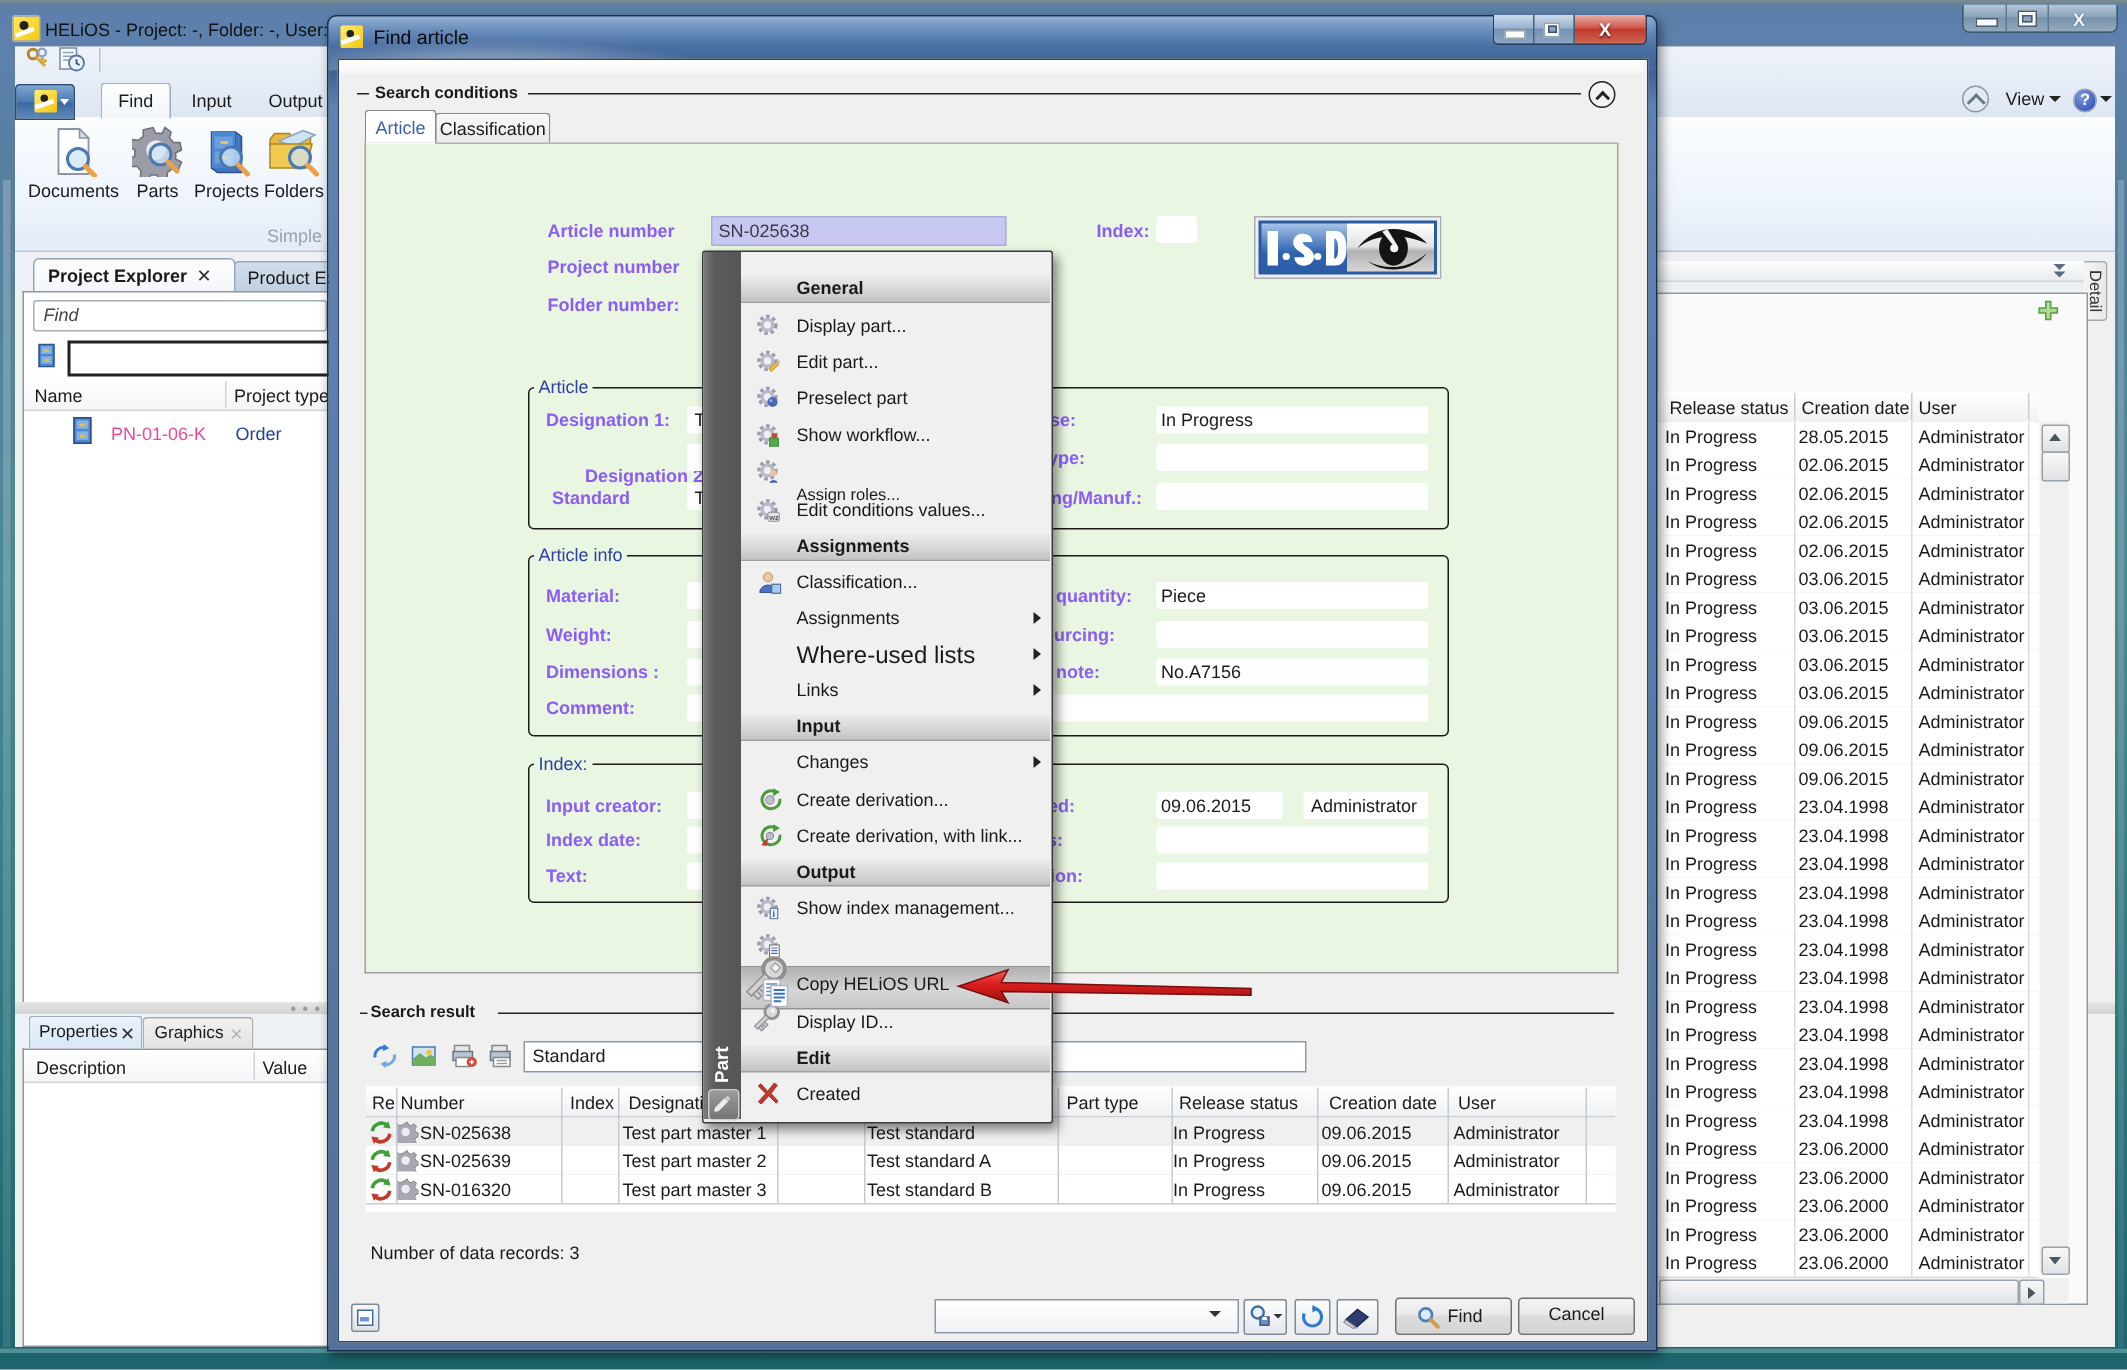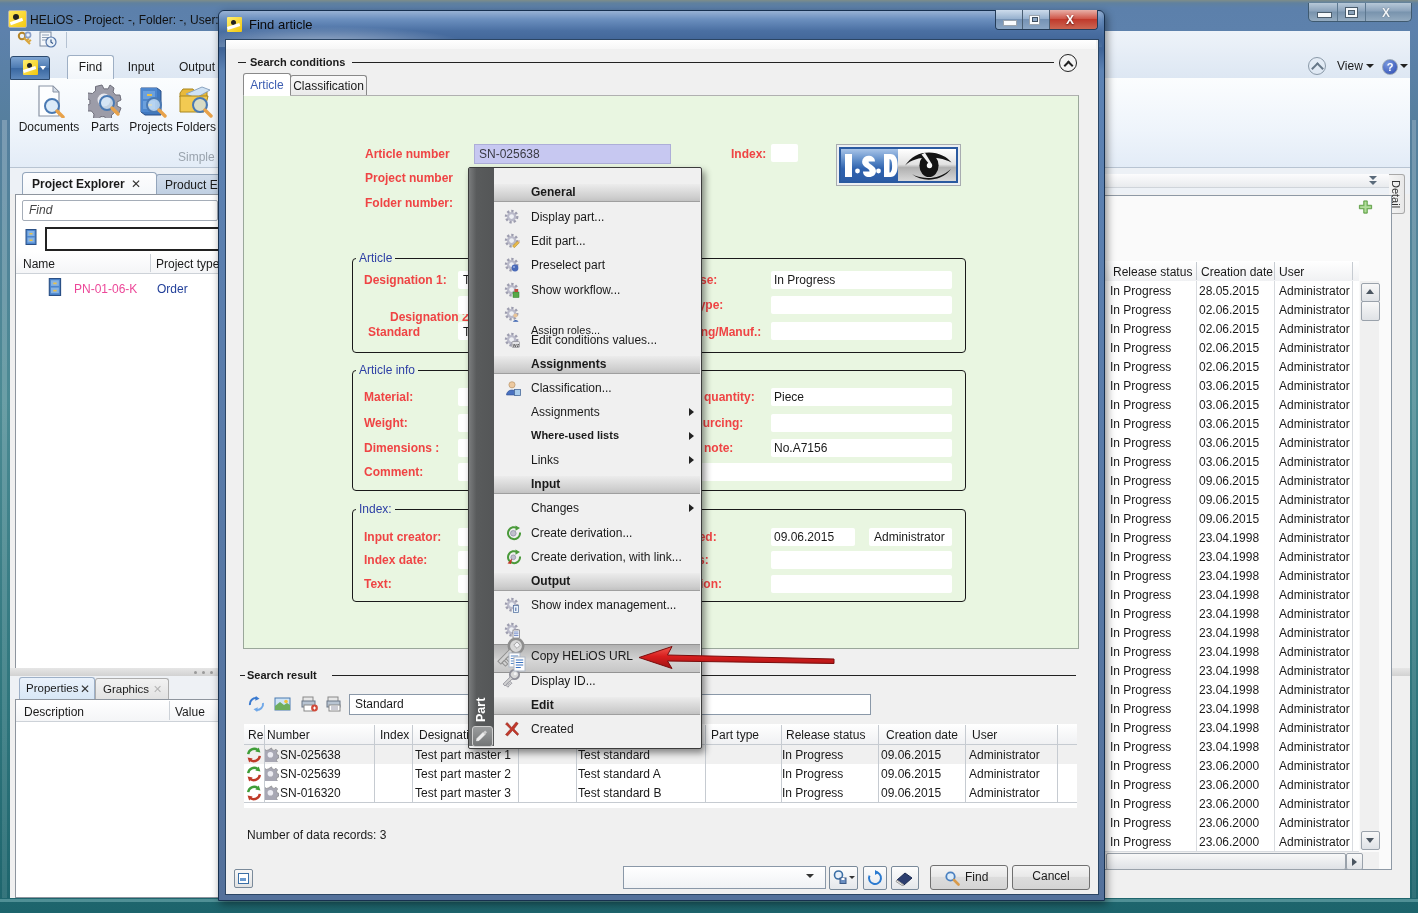--- a/index.html
+++ b/index.html
@@ -1,19 +1,19 @@
 <!DOCTYPE html>
 <html><head>
 <meta charset="utf-8">
 <style>
   html,body{margin:0;padding:0;}
   body{width:1418px;height:913px;overflow:hidden;font-family:"Liberation Sans",sans-serif;font-size:12px;color:#1a1a1a;position:relative;
     background:linear-gradient(to bottom,#7e8d89 0px,#60819f 3px,#5c80ab 8px,#5d81ac 30px,#567f9e 120px,#4b8a93 400px,#2f767d 700px,#1d646c 913px);}
   .abs{position:absolute;}
-  .nav{color:#ef4444;font-weight:bold;}
+  .nav{color:#8b5cf6;font-weight:bold;}
   .field{position:absolute;background:#fff;border-radius:2px;}
   .grouplabel{color:#2d3fa5;}
   .rrow{left:1105px;width:254px;height:19px;border-bottom:1px solid #d9dce0;background:#fff;}
   .rrow span{position:absolute;top:3px;}
   .rrow .c1{left:5px;}
   .rrow .c2{left:94px;}
   .rrow .c3{left:174px;}
 </style>
 </head>
 <body>
@@ -707,21 +707,21 @@
 <div class="abs" style="left:494px;top:356px;width:206px;height:17px;background:linear-gradient(#ececec,#cdcdcd 80%,#c2c2c2);border-bottom:1px solid #9f9f9f;"></div>
 <div class="abs" style="left:531px;top:357px;font-weight:bold;font-size:12px;">Assignments</div>
 <div class="abs" style="left:531px;top:381px;font-size:12px;">Classification...</div>
 <svg class="abs" style="left:505px;top:380px" width="16" height="16" viewBox="0 0 16 16">
       <circle cx="7" cy="4.8" r="3.1" fill="#ecc9a0" stroke="#b08a5a" stroke-width="0.6"></circle>
       <path d="M1.5 15 a5.5 5 0 0 1 11 0 z" fill="#4a72c0" stroke="#2a4a90" stroke-width="0.6"></path>
       <rect x="9.5" y="9.5" width="6" height="6" fill="#a8ccec" stroke="#4a6a9a" stroke-width="0.8"></rect>
     </svg>
 <div class="abs" style="left:531px;top:405px;font-size:12px;">Assignments</div>
 <div class="abs" style="left:689px;top:407.5px;width:0;height:0;border-top:4.5px solid transparent;border-bottom:4.5px solid transparent;border-left:5px solid #222;"></div>
-<div class="abs" style="left:531px;top:429px;font-size:11px;font-weight:bold;">Where-used lists</div>
+<div class="abs" style="left:531px;top:429px;font-size:16px;">Where-used lists</div>
 <div class="abs" style="left:689px;top:431.5px;width:0;height:0;border-top:4.5px solid transparent;border-bottom:4.5px solid transparent;border-left:5px solid #222;"></div>
 <div class="abs" style="left:531px;top:453px;font-size:12px;">Links</div>
 <div class="abs" style="left:689px;top:455.5px;width:0;height:0;border-top:4.5px solid transparent;border-bottom:4.5px solid transparent;border-left:5px solid #222;"></div>
 <div class="abs" style="left:494px;top:476px;width:206px;height:17px;background:linear-gradient(#ececec,#cdcdcd 80%,#c2c2c2);border-bottom:1px solid #9f9f9f;"></div>
 <div class="abs" style="left:531px;top:477px;font-weight:bold;font-size:12px;">Input</div>
 <div class="abs" style="left:531px;top:501px;font-size:12px;">Changes</div>
 <div class="abs" style="left:689px;top:503.5px;width:0;height:0;border-top:4.5px solid transparent;border-bottom:4.5px solid transparent;border-left:5px solid #222;"></div>
 <div class="abs" style="left:531px;top:526px;font-size:12px;">Create derivation...</div>
 <svg class="abs" style="left:505px;top:525px" width="16" height="16" viewBox="0 0 16 16">
       <path d="M12.8 3.5 a6 6 0 1 0 2.2 4" fill="none" stroke="#4a9a3a" stroke-width="2"></path>

